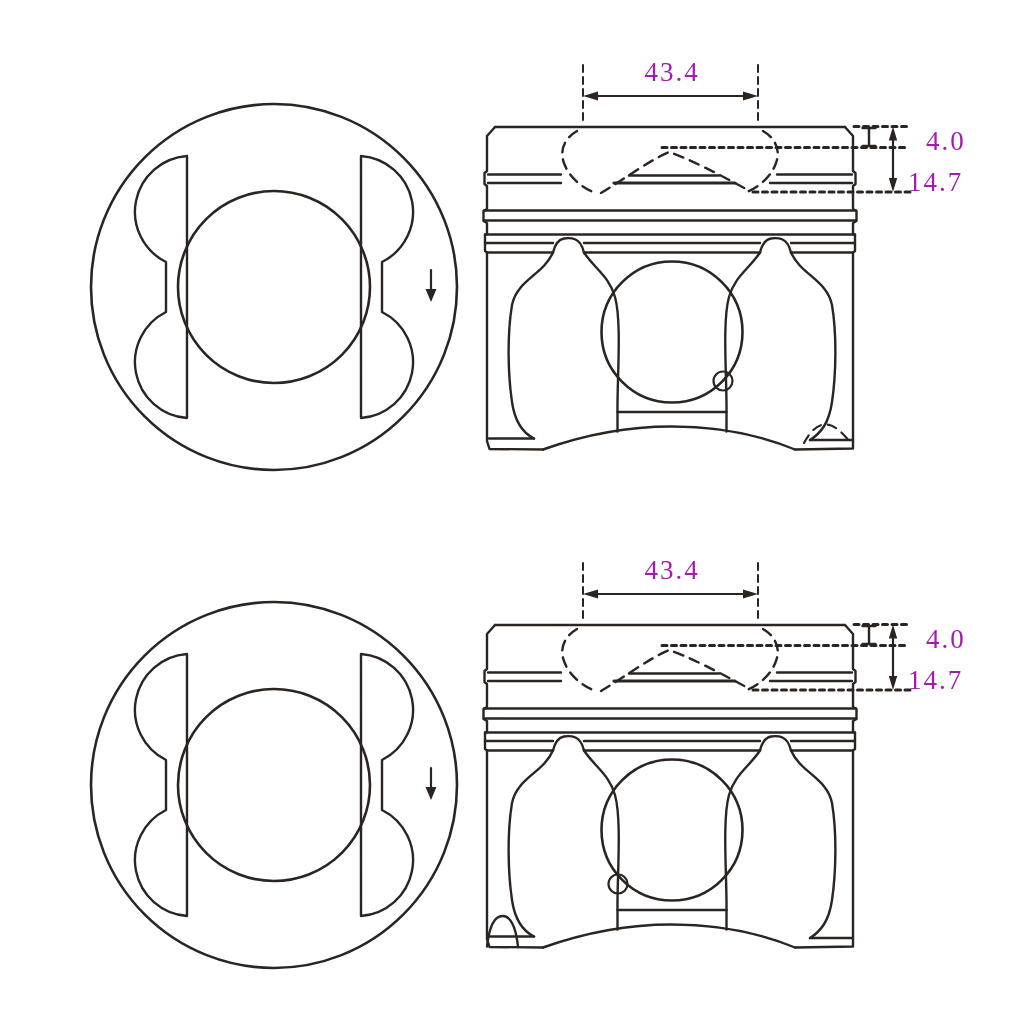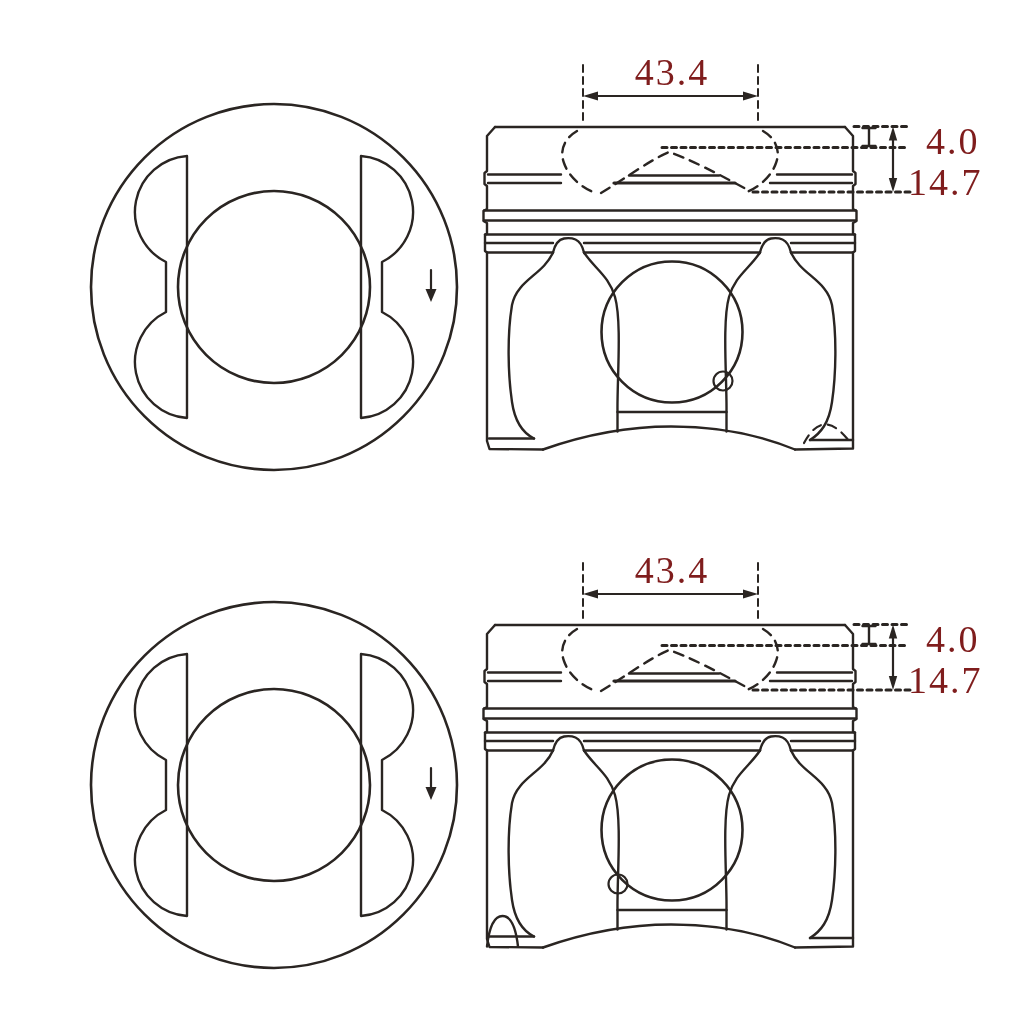--- a/index.html
+++ b/index.html
@@ -11,24 +11,24 @@
   .canvas {
     position: relative;
     width: 1024px; height: 1024px;
     background: #ffffff;
     overflow: hidden;
   }
   .canvas svg { position: absolute; left: 0; top: 0; }
   .dim-label {
     position: absolute;
     font-family: "Liberation Serif", "DejaVu Serif", serif;
-    font-size: 38px;
+    font-size: 27px;
     line-height: 44px;
     letter-spacing: 2px;
-    color: #7f1d1d;
+    color: #a21caf;
     white-space: nowrap;
   }
   .dim-label.center { text-align: center; }
 </style>
 </head>
 <body>
 
 <div class="canvas">
 
   <svg width="1024" height="1024" viewBox="0 0 1024 1024" fill="none" stroke="#2a2522" stroke-width="2.4" stroke-linecap="round" stroke-linejoin="round">

